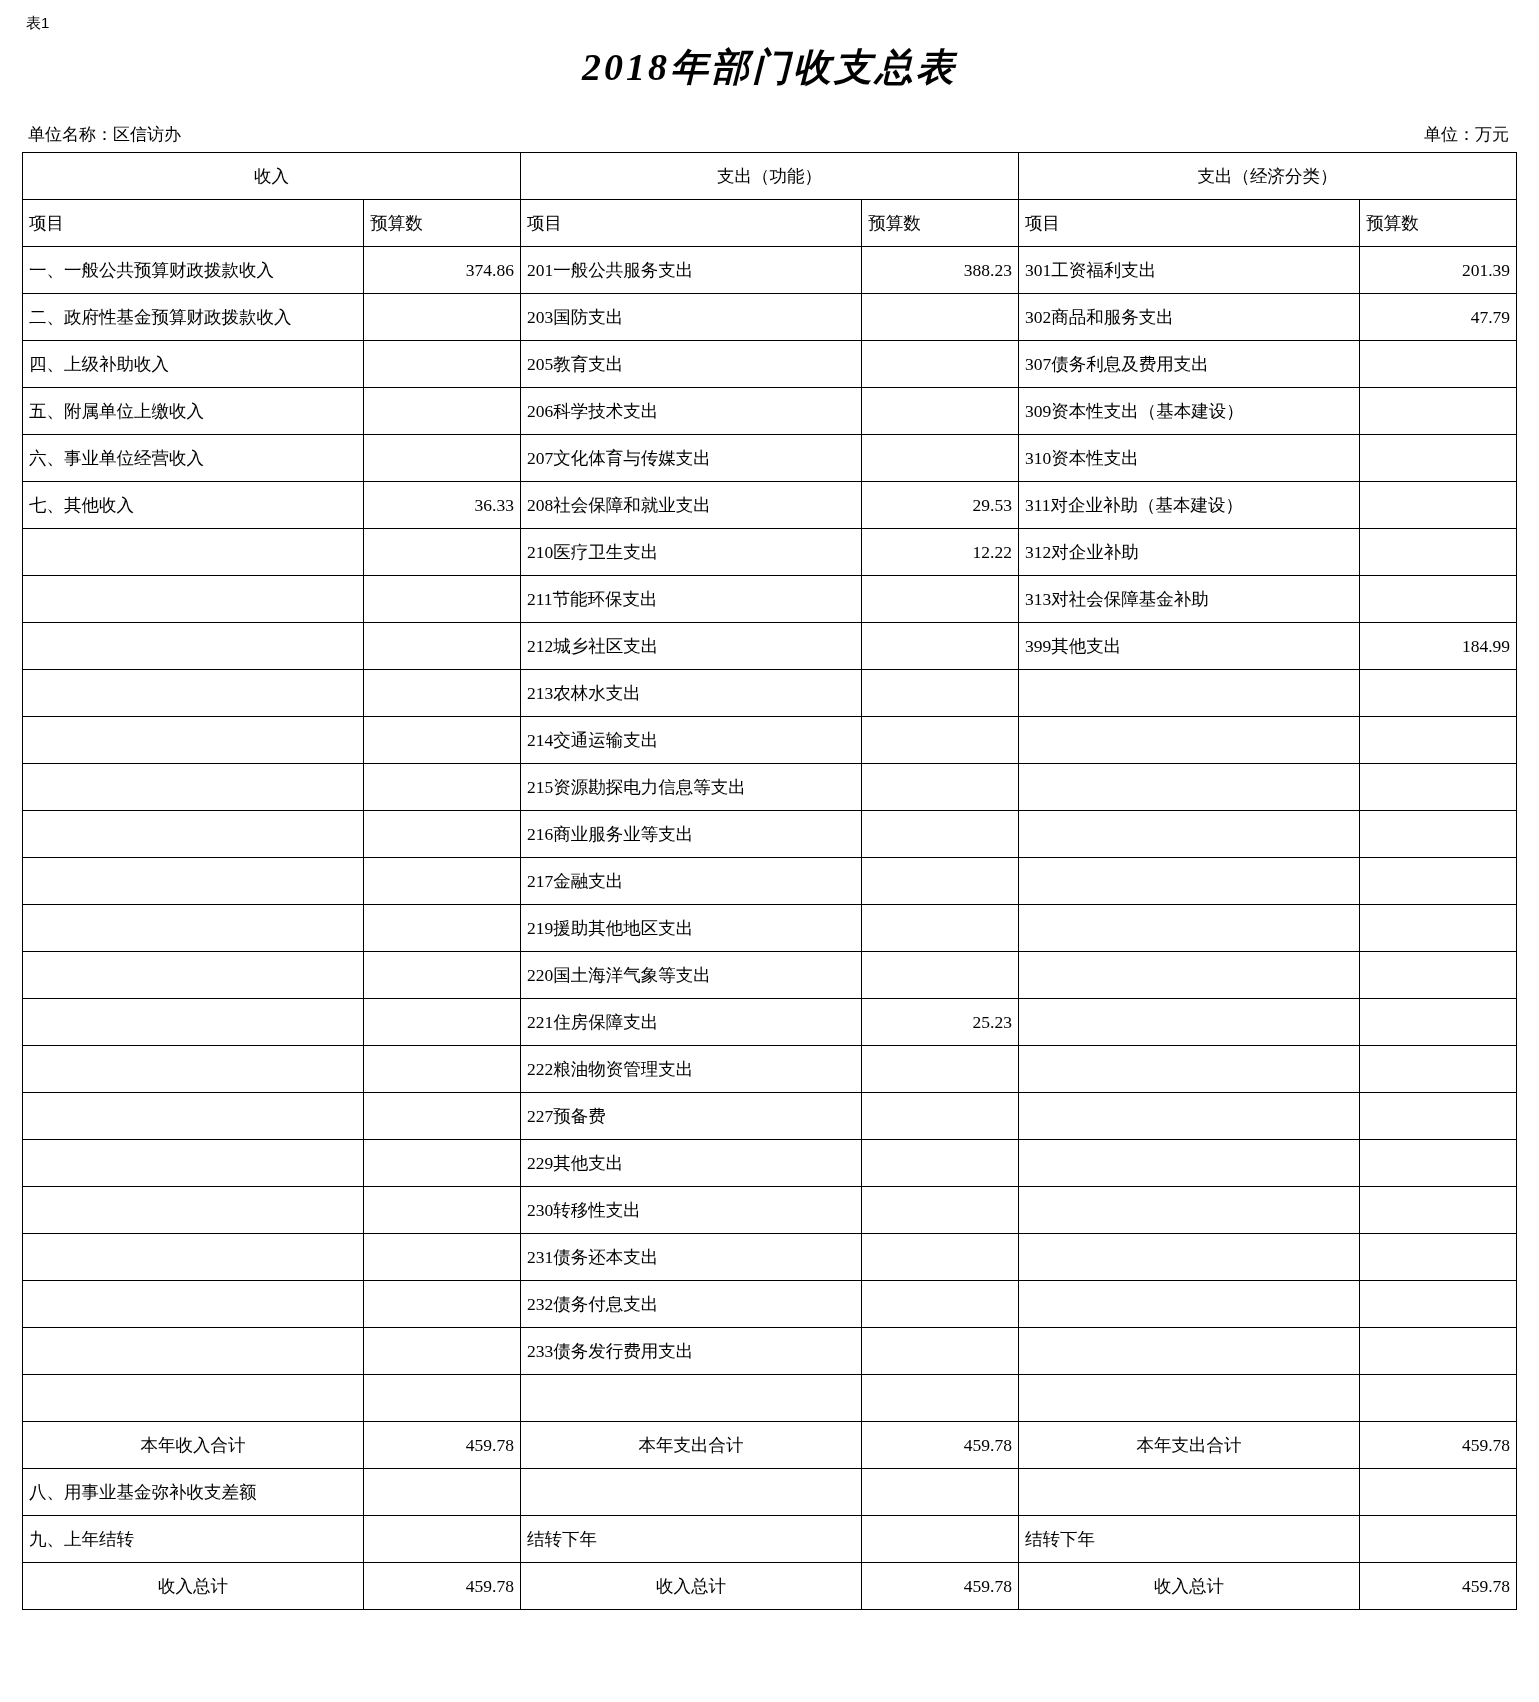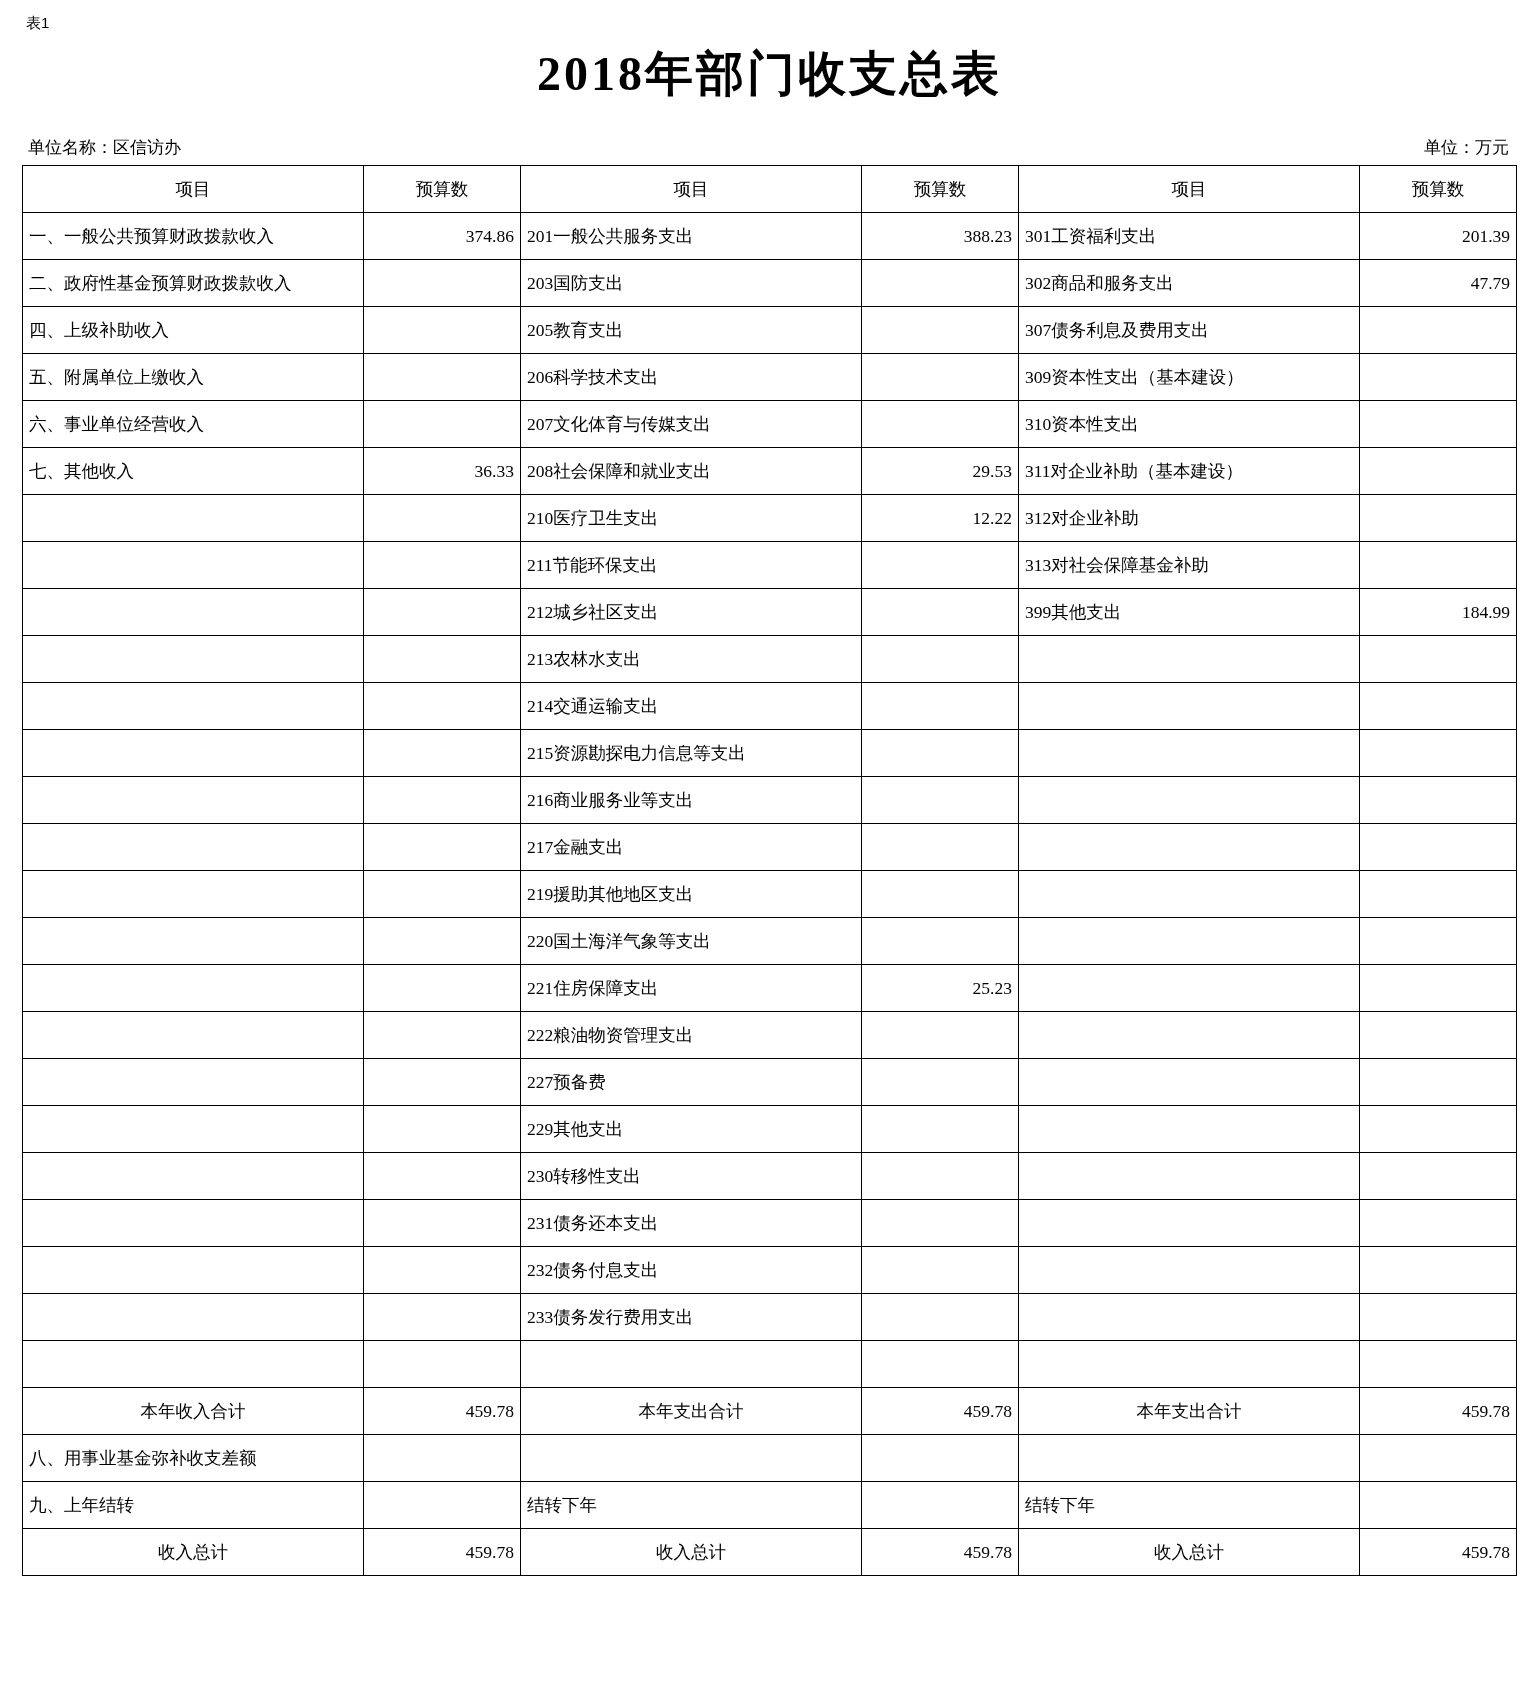--- a/index.html
+++ b/index.html
@@ -20,25 +20,26 @@
     padding: 14px 22px 0 22px;
   }
   .sheet-tag {
     font-family: "Liberation Sans", sans-serif;
     font-size: 15px;
     line-height: 18px;
     margin: 0 0 4px 4px;
   }
   .doc-title {
     text-align: center;
-    font-size: 48px;
+    font-size: 38px;
     font-weight: bold;
     letter-spacing: 3px;
     margin: 10px 0 28px 0;
     font-family: "Liberation Serif", serif;
+    font-style: italic;
   }
   .meta-row {
     display: flex;
     justify-content: space-between;
     font-size: 17px;
     padding: 0 8px 6px 6px;
     margin-top: 30px;
   }
   table.budget {
     border-collapse: collapse;
@@ -54,21 +55,20 @@
     vertical-align: middle;
     overflow: hidden;
     white-space: nowrap;
   }
   .grp-head td {
     text-align: center;
     font-size: 19px;
     height: 42px;
   }
   .col-head td {
-    text-align: center;
     font-size: 18px;
     height: 42px;
   }
   .lbl { text-align: left; }
   .num { text-align: right; padding-right: 12px; font-family: "Liberation Serif", serif; }
   .tot { text-align: center; }
   col.c-item { width: 322px; }
   col.c-num { width: 148px; }
 </style>
 </head>
@@ -88,20 +88,25 @@
   <table class="budget">
     <colgroup>
       <col class="c-item">
         <col class="c-num">
       <col class="c-item">
         <col class="c-num">
       <col class="c-item">
         <col class="c-num">
     </colgroup>
     <tbody id="tbody">
+      <tr class="grp-head">
+        <td colspan="2">收入</td>
+        <td colspan="2">支出（功能）</td>
+        <td colspan="2">支出（经济分类）</td>
+      </tr>
       <tr class="col-head">
         <td>项目</td>
         <td>预算数</td>
         <td>项目</td>
         <td>预算数</td>
         <td>项目</td>
         <td>预算数</td>
       </tr>
     <tr>
           <td class="lbl">一、一般公共预算财政拨款收入</td>

